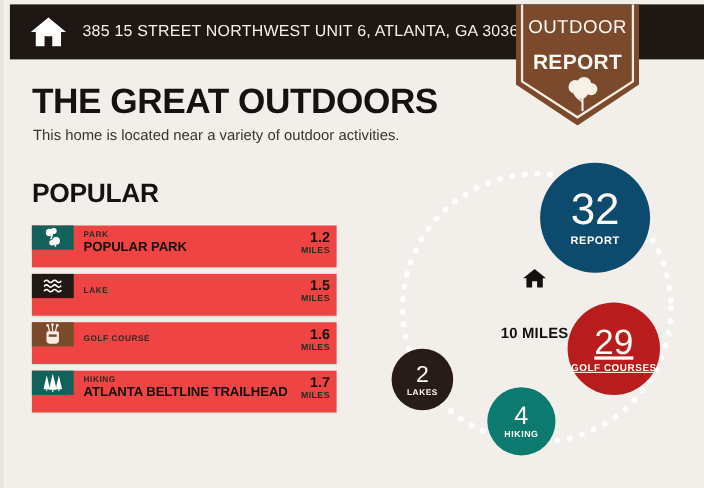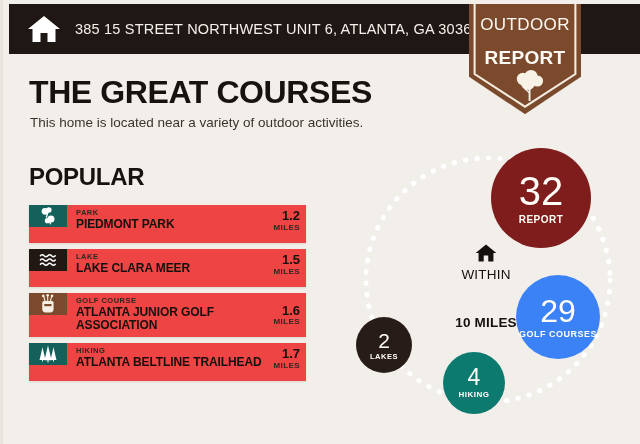--- a/index.html
+++ b/index.html
@@ -102,25 +102,25 @@
 
   .bubble{
     position:absolute;border-radius:50%;
     display:flex;flex-direction:column;
     align-items:center;justify-content:center;
     color:#fffdf8;text-align:center;
   }
   .bubble .n{font-weight:300;line-height:1;}
   .bubble .lb{font-weight:bold;letter-spacing:.5px;line-height:1.05;}
 
-  .b-parks{left:158px;top:8px;width:100px;height:100px;background:#7f1d1d;}
+  .b-parks{left:158px;top:8px;width:100px;height:100px;background:#0c4a6e;}
   .b-parks .n{font-size:40px;}
   .b-parks .lb{font-size:10px;margin-top:4px;}
 
-  .b-golf{left:183px;top:135px;width:84px;height:84px;background:#3b82f6;}
+  .b-golf{left:183px;top:135px;width:84px;height:84px;background:#b91c1c;text-decoration:underline;}
   .b-golf .n{font-size:32px;}
   .b-golf .lb{font-size:9px;margin-top:3px;}
 
   .b-lakes{left:23px;top:177px;width:56px;height:56px;background:#271c18;}
   .b-lakes .n{font-size:21px;}
   .b-lakes .lb{font-size:7.5px;margin-top:2px;}
 
   .b-hiking{left:110px;top:212px;width:62px;height:62px;background:#0d7a70;}
   .b-hiking .n{font-size:23px;}
   .b-hiking .lb{font-size:8px;margin-top:2px;}
@@ -160,21 +160,21 @@
         <circle cx="22" cy="10.5" r="6.6"></circle>
         <circle cx="28.5" cy="15" r="5.6"></circle>
         <circle cx="19" cy="17" r="7"></circle>
         <rect x="19.6" y="15" width="1.9" height="20"></rect>
         <path d="M20.5 22 L25 18 L25.8 19 L20.8 23.6 Z"></path>
         <path d="M20.5 26 L15.5 21.6 L14.8 22.8 L20 27.2 Z"></path>
       </g>
     </svg>
   </div>
 
-  <h1 class="title">THE GREAT COURSES</h1>
+  <h1 class="title">THE GREAT OUTDOORS</h1>
   <p class="subtitle">This home is located near a variety of outdoor activities.</p>
   <h2 class="section-title">POPULAR</h2>
 
   <div class="list">
 
     <div class="row">
       <div class="row-icon" style="background:#14615b;">
         <svg viewBox="0 0 26 26" width="22" height="22">
           <g fill="#ffffff">
             <circle cx="9.5" cy="7.5" r="4"></circle>
@@ -182,21 +182,21 @@
             <rect x="11.4" y="8" width="1.5" height="7" transform="rotate(18 12 11)"></rect>
             <circle cx="16.5" cy="16.5" r="4.2"></circle>
               <circle cx="12.2" cy="18.5" r="3"></circle>
             <rect x="14.4" y="17" width="1.5" height="6" transform="rotate(-18 15 20)"></rect>
           </g>
         </svg>
       </div>
       <div class="row-body">
         <div class="row-texts">
           <div class="cat">PARK</div>
-          <div class="nm">PIEDMONT PARK</div>
+          <div class="nm">POPULAR PARK</div>
         </div>
         <div class="dist">
           <div class="num">1.2</div>
           <div class="unit">MILES</div>
         </div>
       </div>
     </div>
 
     <div class="row">
       <div class="row-icon" style="background:#221813;">
@@ -204,21 +204,20 @@
           <g fill="none" stroke="#ffffff" stroke-width="1.7" stroke-linecap="round">
             <path d="M4 8 q2.2 -2.4 4.4 0 q2.2 2.4 4.4 0 q2.2 -2.4 4.4 0 q2.2 2.4 4.4 0"></path>
             <path d="M4 13 q2.2 -2.4 4.4 0 q2.2 2.4 4.4 0 q2.2 -2.4 4.4 0 q2.2 2.4 4.4 0"></path>
             <path d="M4 18 q2.2 -2.4 4.4 0 q2.2 2.4 4.4 0 q2.2 -2.4 4.4 0 q2.2 2.4 4.4 0"></path>
           </g>
         </svg>
       </div>
       <div class="row-body">
         <div class="row-texts">
           <div class="cat">LAKE</div>
-          <div class="nm">LAKE CLARA MEER</div>
         </div>
         <div class="dist">
           <div class="num">1.5</div>
           <div class="unit">MILES</div>
         </div>
       </div>
     </div>
 
     <div class="row">
       <div class="row-icon" style="background:#7b4a2d;">
@@ -231,21 +230,20 @@
               <circle cx="12.6" cy="2.6" r="1.5"></circle>
               <circle cx="17.8" cy="3.4" r="1.5"></circle>
             <path d="M8.2 9.5 h9.4 a2 2 0 0 1 2 2 v7.5 a4 4 0 0 1 -4 4 h-5.4 a4 4 0 0 1 -4 -4 v-7.5 a2 2 0 0 1 2 -2 z"></path>
           </g>
           <rect x="8.6" y="13" width="8.6" height="2.6" fill="#7b4a2d"></rect>
         </svg>
       </div>
       <div class="row-body">
         <div class="row-texts">
           <div class="cat">GOLF COURSE</div>
-          <div class="nm">ATLANTA JUNIOR GOLF ASSOCIATION</div>
         </div>
         <div class="dist">
           <div class="num">1.6</div>
           <div class="unit">MILES</div>
         </div>
       </div>
     </div>
 
     <div class="row">
       <div class="row-icon" style="background:#14615b;">
@@ -277,21 +275,20 @@
   <div class="diagram">
 
     <svg class="dots" width="310" height="300" viewBox="0 0 310 300">
       <circle cx="155" cy="140" r="122" fill="none" stroke="#ffffff" stroke-width="5" stroke-linecap="round" stroke-dasharray="0.5 11"></circle>
     </svg>
 
     <div class="center">
       <svg class="hicon" viewBox="0 0 34 30">
         <path d="M17 2 L33 15 L28.5 15 L28.5 28 L20.5 28 L20.5 19 L13.5 19 L13.5 28 L5.5 28 L5.5 15 L1 15 Z" fill="#15100d"></path>
       </svg>
-      <div class="c1">WITHIN</div>
       <div class="c2">10 MILES</div>
     </div>
 
     <div class="bubble b-parks">
       <span class="n">32</span>
       <span class="lb">REPORT</span>
     </div>
 
     <div class="bubble b-golf">
       <span class="n">29</span>

